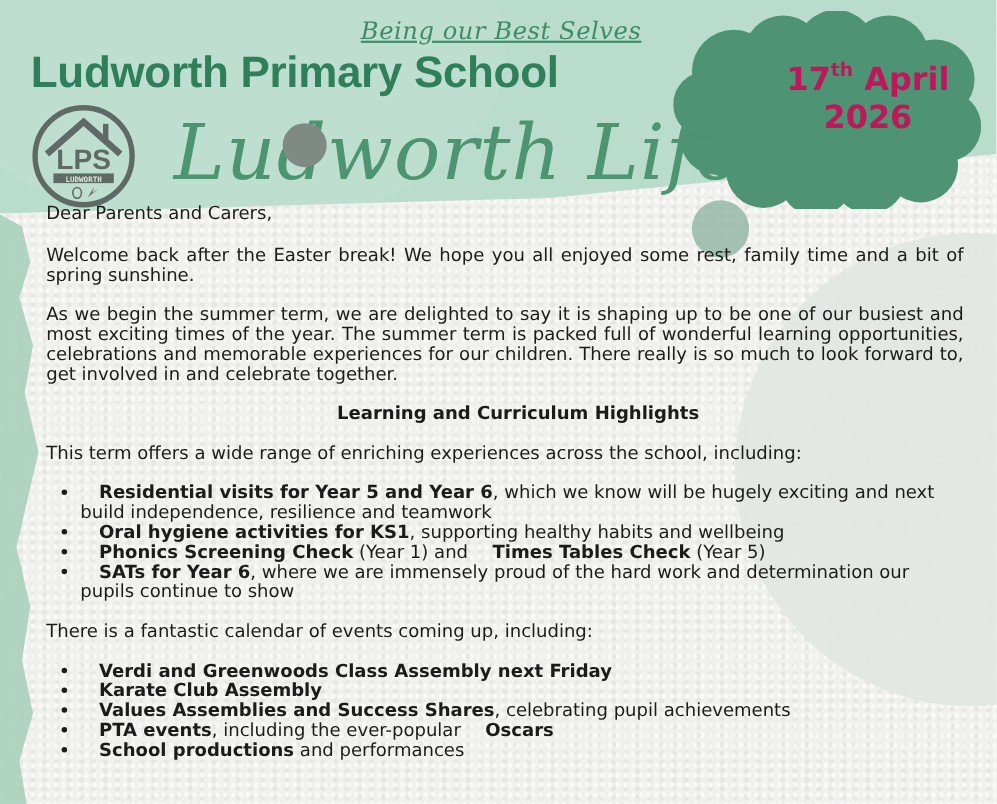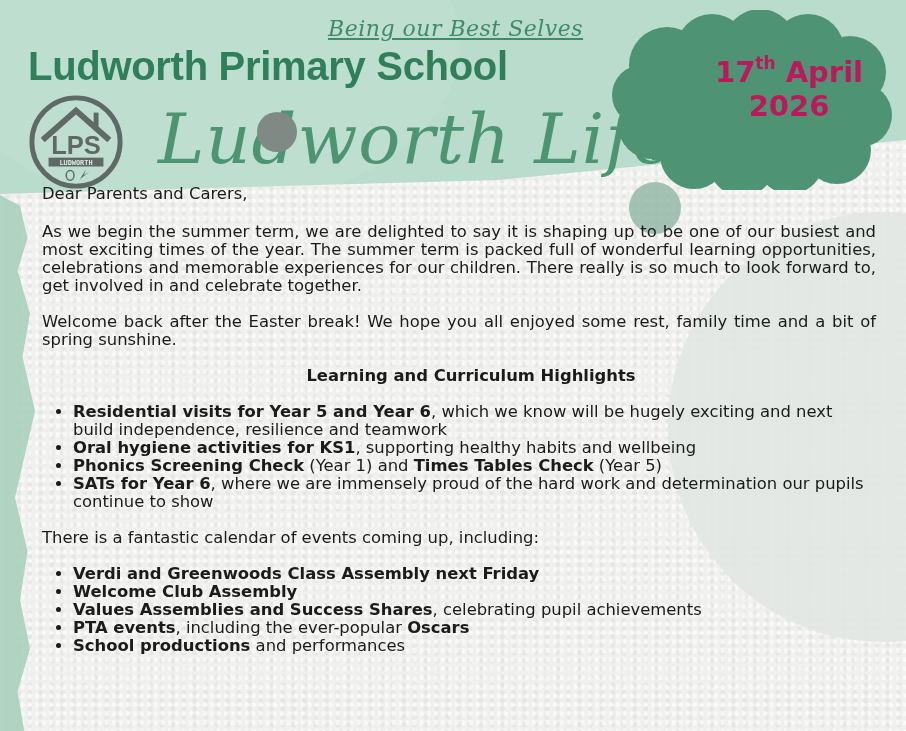--- a/index.html
+++ b/index.html
@@ -73,21 +73,21 @@
   .date-text sup { font-size:17px; vertical-align:13px; line-height:0; }
   .letter {
     position:absolute; left:42px; top:185px; width:834px;
     font-size:16.4px; line-height:18px; color:#1b1b1b;
   }
   .salutation { text-align:left; margin:0 0 20px 0; }
   .para { margin:0 0 18px 0; text-align:justify; }
   .section-heading { font-weight:bold; margin:0 0 18px 24px;text-align:center; }
   .list { margin:0 0 18px 0; padding-left:31px; }
   .list li { margin:0; }
-  .list li b { font-weight:bold; }
+  .list li b { font-weight:bold;margin-left:17px; }
 </style>
 </head>
 <body>
 
 <div class="paper-texture"></div>
 <div class="big-circle"></div>
 <div class="left-strip"></div>
 
 <div class="header-band">
   <div class="header-shade"></div>
@@ -127,32 +127,33 @@
   </g>
 </svg>
 <div class="date-text">
   <span>17</span><sup>th</sup>&nbsp;<span>April</span><br>
   <span>2026</span>
 </div>
 <div class="green-dot"></div>
 
 <div class="letter">
   <p class="salutation">Dear Parents and Carers,</p>
+  <p class="para">Welcome back after the Easter break! We hope you all enjoyed some rest, family time and a bit of spring sunshine.</p>
   <p class="para">As we begin the summer term, we are delighted to say it is shaping up to be one of our busiest and most exciting times of the year. The summer term is packed full of wonderful learning opportunities, celebrations and memorable experiences for our children. There really is so much to look forward to, get involved in and celebrate together.</p>
-  <p class="para">Welcome back after the Easter break! We hope you all enjoyed some rest, family time and a bit of spring sunshine.</p>
 
   <p class="section-heading">Learning and Curriculum Highlights</p>
+  <p class="para">This term offers a wide range of enriching experiences across the school, including:</p>
   <ul class="list">
     <li><b>Residential visits for Year 5 and Year 6</b><span>, which we know will be hugely exciting and next build independence, resilience and teamwork</span></li>
     <li><b>Oral hygiene activities for KS1</b><span>, supporting healthy habits and wellbeing</span></li>
     <li><b>Phonics Screening Check</b><span> (Year 1) and </span><b>Times Tables Check</b><span> (Year 5)</span></li>
     <li><b>SATs for Year 6</b><span>, where we are immensely proud of the hard work and determination our pupils continue to show</span></li>
   </ul>
 
   <p class="para">There is a fantastic calendar of events coming up, including:</p>
   <ul class="list">
     <li><b>Verdi and Greenwoods Class Assembly next Friday</b><span></span></li>
-    <li><b>Welcome Club Assembly</b><span></span></li>
+    <li><b>Karate Club Assembly</b><span></span></li>
     <li><b>Values Assemblies and Success Shares</b><span>, celebrating pupil achievements</span></li>
     <li><b>PTA events</b><span>, including the ever-popular </span><b>Oscars</b></li>
     <li><b>School productions</b><span> and performances</span></li>
   </ul>
 </div>
 
 </body></html>

